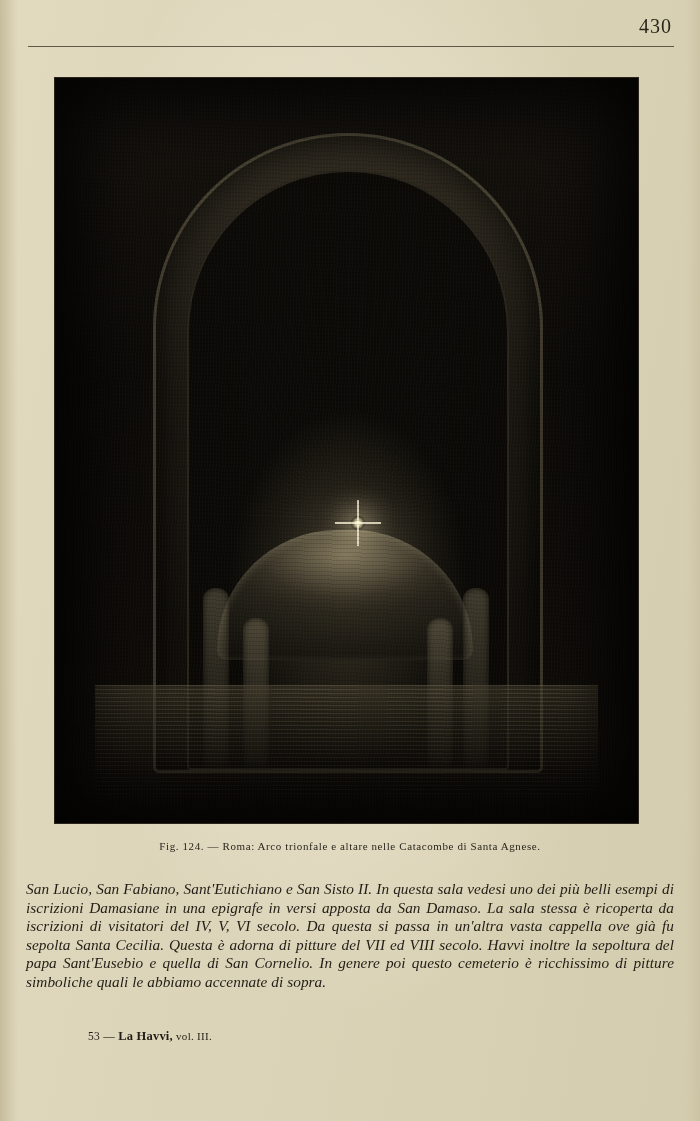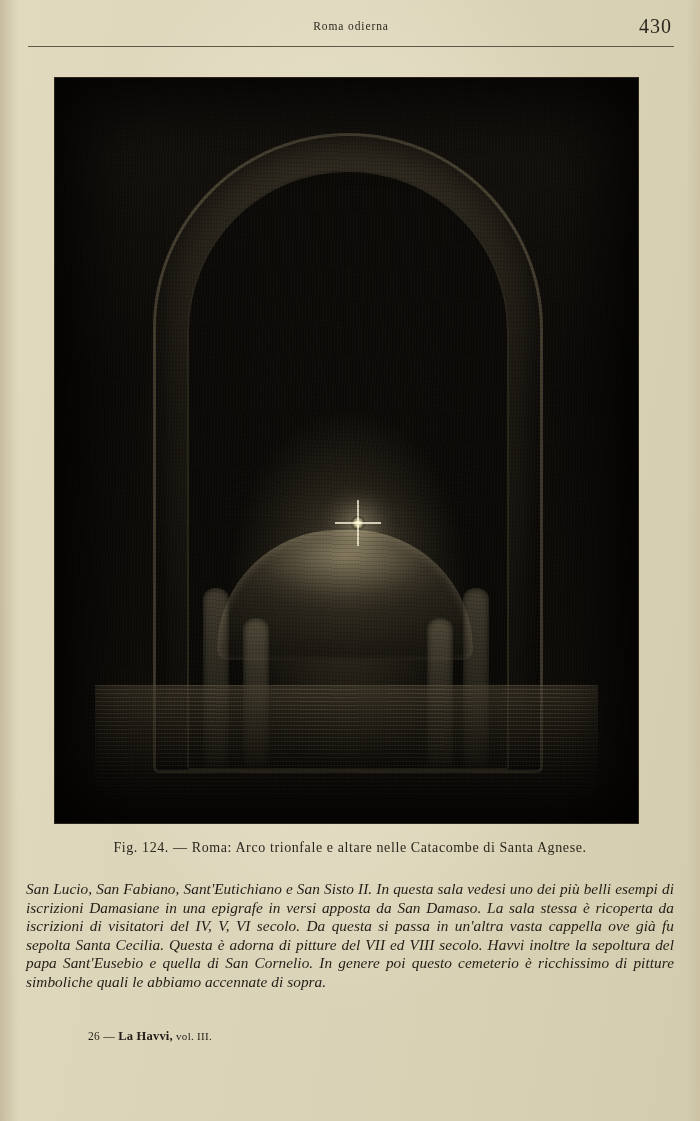--- a/index.html
+++ b/index.html
@@ -207,21 +207,21 @@
     box-shadow: inset 0 0 70px 28px rgba(0,0,0,0.85);
     pointer-events: none;
   }
 
   .figure-caption {
     position: absolute;
     left: 55px;
     right: 55px;
     top: 840px;
     text-align: center;
-    font-size: 14px;
+    font-size: 11px;
     letter-spacing: 0.6px;
     color: #2b261d;
   }
 
   
   .body-text {
     position: absolute;
     left: 26px;
     right: 26px;
     top: 880px;
@@ -250,21 +250,20 @@
   .signature .sig-vol { font-size: 11px; margin-top: 48px; }
 </style>
 </head>
 <body>
 
 <div class="page">
   <div class="page-edge-left"></div>
   <div class="page-edge-right"></div>
 
   <div class="header">
-    <div class="running-head">Roma odierna</div>
     <div class="folio">430</div>
   </div>
   <div class="header-rule"></div>
 
   <div class="figure">
     <div class="plate">
       <div class="vault"></div>
       <div class="arch-outer"></div>
       <div class="ribs"></div>
       <div class="arch-inner"></div>
@@ -280,17 +279,17 @@
     </div>
   </div>
 
   <div class="figure-caption">Fig. 124. — Roma: Arco trionfale e altare nelle Catacombe di Santa Agnese.</div>
 
   <div class="body-text">
     <p>San Lucio, San Fabiano, Sant'Eutichiano e San Sisto II. In questa sala vedesi uno dei più belli esempi di iscrizioni Damasiane in una epigrafe in versi apposta da San Damaso. La sala stessa è ricoperta da iscrizioni di visitatori del IV, V, VI secolo. Da questa si passa in un'altra vasta cappella ove già fu sepolta Santa Cecilia. Questa è adorna di pitture del VII ed VIII secolo. Havvi inoltre la sepoltura del papa Sant'Eusebio e quella di San Cornelio. In genere poi questo cemeterio è ricchissimo di pitture simboliche quali le abbiamo accennate di sopra.</p>
   </div>
 
   <div class="signature">
-    <span class="sig-num">26 —</span>
+    <span class="sig-num">53 —</span>
     <span class="sig-title">La Havvi,</span>
     <span class="sig-vol">vol. III.</span>
   </div>
 </div>
 
 </body></html>

